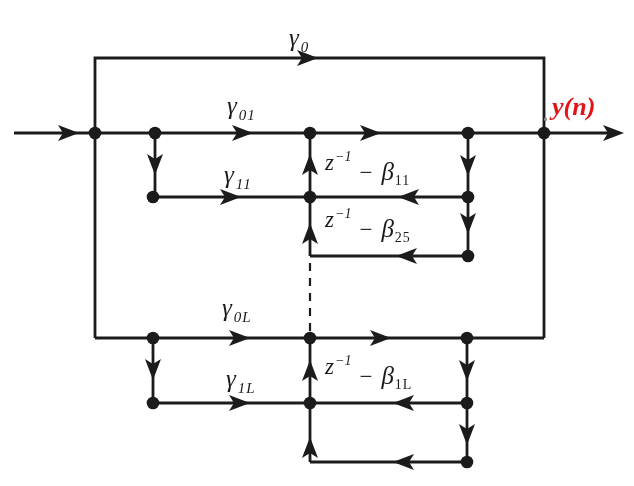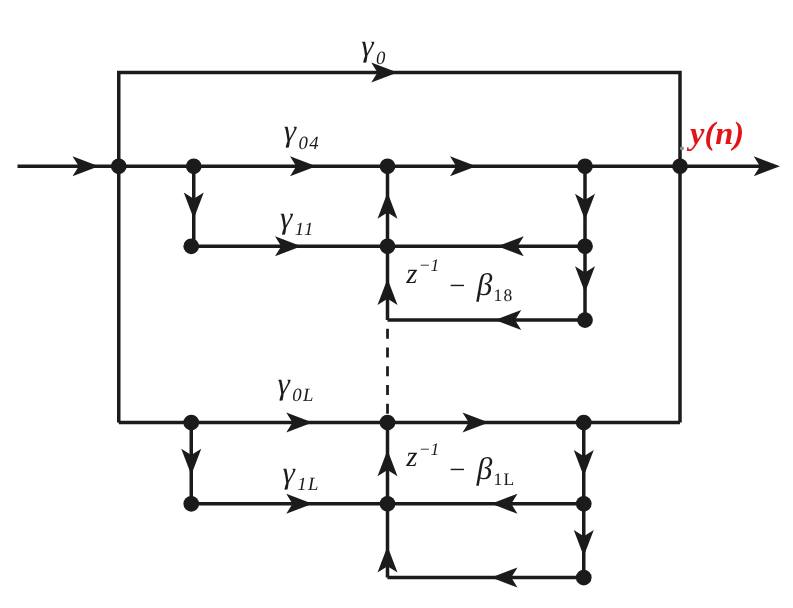--- a/index.html
+++ b/index.html
@@ -101,24 +101,25 @@
       <circle class="node" cx="310" cy="403" r="6.3"></circle>
       <circle class="node" cx="467" cy="403" r="6.3"></circle>
       <circle class="node" cx="467" cy="462" r="6.3"></circle>
     </g>
   </svg>
 
   <div class="lbl tinydot" style="left:543px;top:103px;">.</div>
   <div class="lbl io" style="left:552px;top:92px;">y(n)</div>
 
   <div class="lbl coef" style="left:289px;top:24px;"><span>γ</span><sub>0</sub></div>
-  <div class="lbl coef" style="left:227px;top:92px;"><span>γ</span><sub>04</sub></div>
+  <div class="lbl coef" style="left:227px;top:92px;"><span>γ</span><sub>01</sub></div>
   <div class="lbl coef" style="left:224px;top:161px;"><span>γ</span><sub>11</sub></div>
   <div class="lbl coef" style="left:222px;top:294px;"><span>γ</span><sub>0L</sub></div>
   <div class="lbl coef" style="left:226px;top:365px;font-style:italic;"><span>γ</span><sub>1L</sub></div>
 
+  <div class="lbl delay" style="left:325px;top:148px;"><span>z</span><sup>−1</sup><span class="mb"><span>−</span><span class="beta">β</span><sub>11</sub></span></div>
 
-  <div class="lbl delay" style="left:325px;top:205px;"><span>z</span><sup>−1</sup><span class="mb"><span>−</span><span class="beta">β</span><sub>18</sub></span></div>
+  <div class="lbl delay" style="left:325px;top:205px;"><span>z</span><sup>−1</sup><span class="mb"><span>−</span><span class="beta">β</span><sub>25</sub></span></div>
 
   <div class="lbl delay" style="left:325px;top:352px;"><span>z</span><sup>−1</sup><span class="mb"><span>−</span><span class="beta">β</span><sub>1L</sub></span></div>
 
 
 </div>
 
 </body></html>

